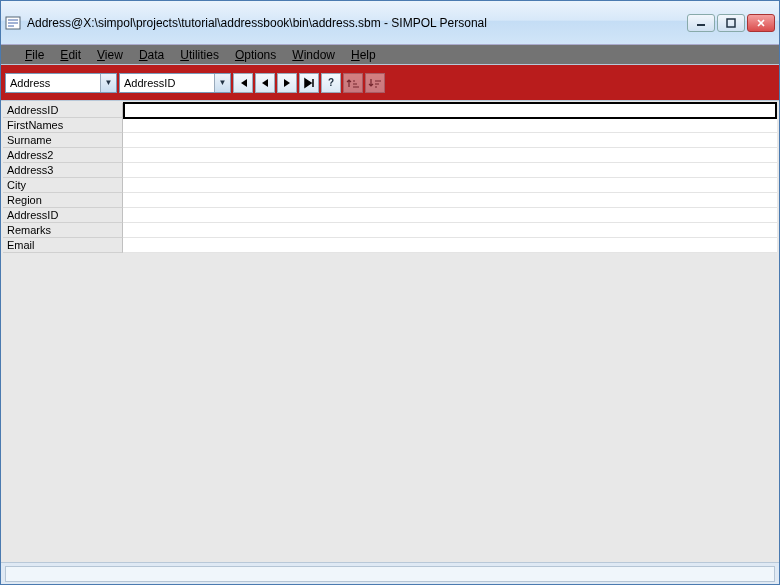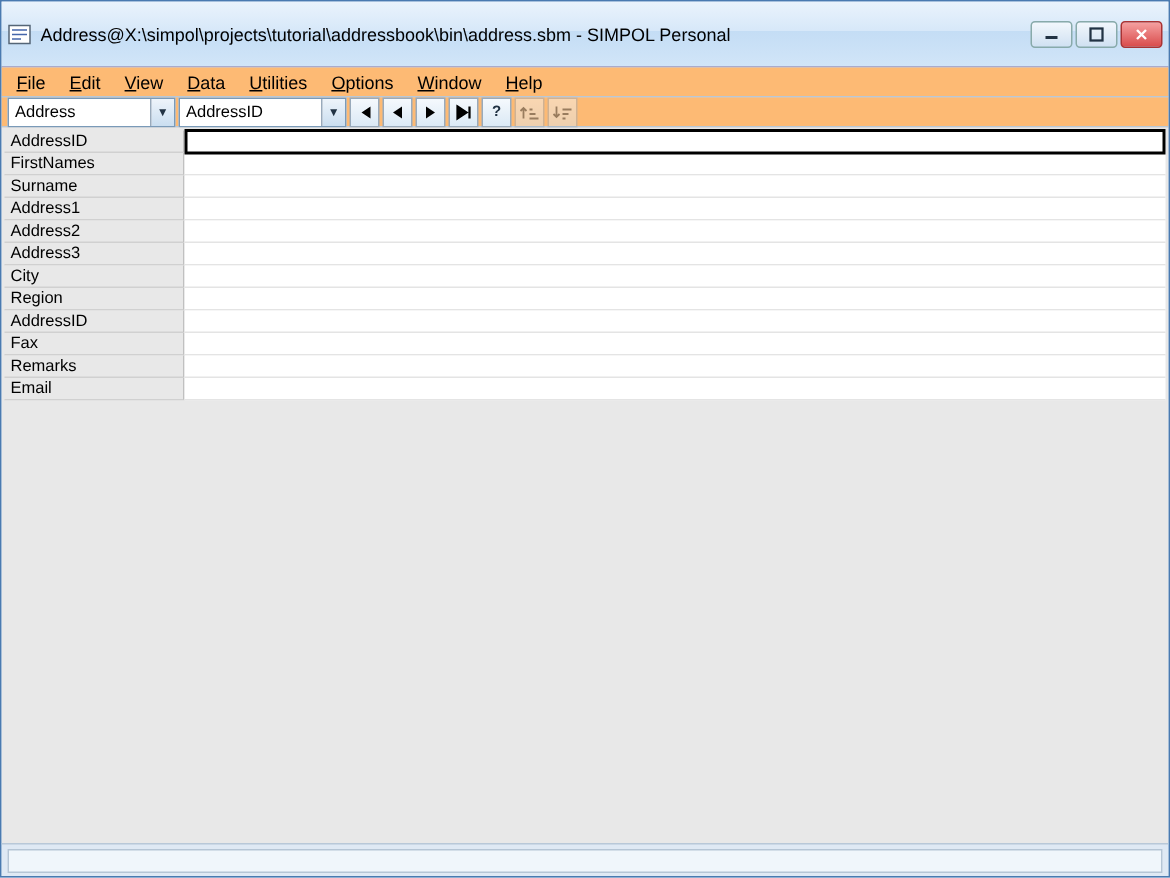--- a/index.html
+++ b/index.html
@@ -43,35 +43,35 @@
       background: linear-gradient(to bottom,#f2f7fc,#d0e1f2);
       font-size: 11px; color:#334;
       cursor: default;
     }
     .win-btn.close {
       background: linear-gradient(to bottom,#f5a0a0,#d94c4c);
       border-color:#a33; color:#fff; font-weight:bold;
     }
     .menubar {
       height: 20px;
-      background: #fdba74;
+      background: #737373;
       display:flex; align-items:center;
-      padding: 0 3px;
+      padding: 0 17px;
       gap: 2px;
       font-size: 12px;
       border-bottom: 1px solid #b8c8d8;
     }
     .menu-item {
       padding: 1px 7px;
       cursor: default;
     }
     .menu-item .ul { text-decoration: underline; }
     .toolbar {
-      height: 20px;
-      background: #fdba74;
+      height: 36px;
+      background: #b91c1c;
       display:flex; align-items:center;
       padding: 2px 4px;
       gap: 2px;
       border-bottom: 1px solid #b8c8d8;
     }
     .combo {
       height: 20px;
       background: #fff;
       border: 1px solid #7a9ab8;
       display: inline-flex;
@@ -248,45 +248,37 @@
       </div>
       <div class="record-row">
         <div class="record-label">FirstNames</div>
         <div class="record-value"></div>
       </div>
       <div class="record-row">
         <div class="record-label">Surname</div>
         <div class="record-value"></div>
       </div>
       <div class="record-row">
-        <div class="record-label">Address1</div>
-        <div class="record-value"></div>
-      </div>
-      <div class="record-row">
         <div class="record-label">Address2</div>
         <div class="record-value"></div>
       </div>
       <div class="record-row">
         <div class="record-label">Address3</div>
         <div class="record-value"></div>
       </div>
       <div class="record-row">
         <div class="record-label">City</div>
         <div class="record-value"></div>
       </div>
       <div class="record-row">
         <div class="record-label">Region</div>
         <div class="record-value"></div>
       </div>
       <div class="record-row">
         <div class="record-label">AddressID</div>
-        <div class="record-value"></div>
-      </div>
-      <div class="record-row">
-        <div class="record-label">Fax</div>
         <div class="record-value"></div>
       </div>
       <div class="record-row">
         <div class="record-label">Remarks</div>
         <div class="record-value"></div>
       </div>
       <div class="record-row">
         <div class="record-label">Email</div>
         <div class="record-value"></div>
       </div>

